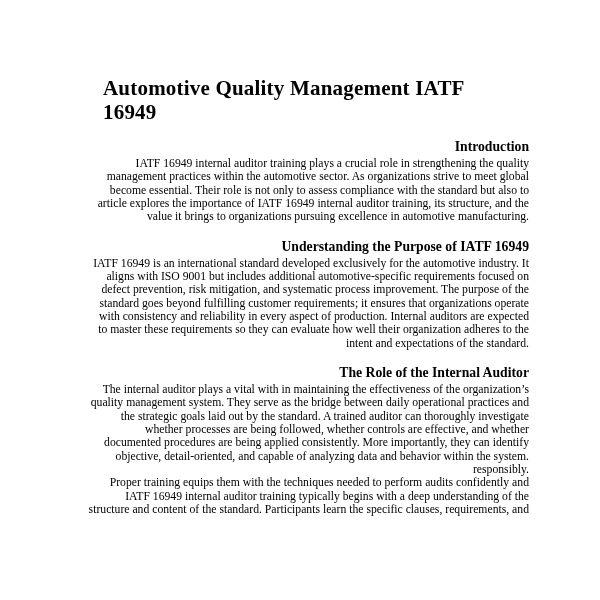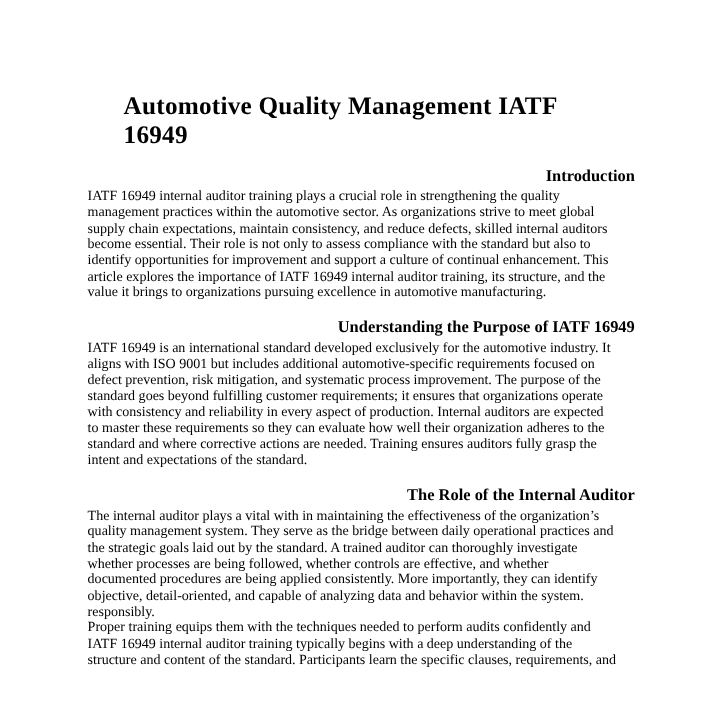--- a/index.html
+++ b/index.html
@@ -24,56 +24,53 @@
   }
   .title-line { display: block; white-space: nowrap; }
   .section-heading {
     margin: 15px 0 3px 0;
     font-size: 13.7px;
     line-height: 15px;
     font-weight: bold;
     white-space: nowrap;
     text-align: right;
   }
-  .para { margin: 0; }
+  .para { margin: 0; text-align: right; }
   .line {
     font-size: 11.7px;
     line-height: 13.33px;
     white-space: nowrap;
   }
 </style>
 </head>
 <body>
 
 <div class="page">
   <div class="doc">
     <h1 class="title">
       <span class="title-line">Automotive Quality Management IATF</span>
       <span class="title-line">16949</span>
     </h1>
     <div id="sections">
         <h2 class="section-heading">Introduction</h2>
         <div class="para">
           <div class="line">IATF 16949 internal auditor training plays a crucial role in strengthening the quality</div>
           <div class="line">management practices within the automotive sector. As organizations strive to meet global</div>
-          <div class="line">supply chain expectations, maintain consistency, and reduce defects, skilled internal auditors</div>
           <div class="line">become essential. Their role is not only to assess compliance with the standard but also to</div>
-          <div class="line">identify opportunities for improvement and support a culture of continual enhancement. This</div>
           <div class="line">article explores the importance of IATF 16949 internal auditor training, its structure, and the</div>
           <div class="line">value it brings to organizations pursuing excellence in automotive manufacturing.</div>
         </div>
         <h2 class="section-heading">Understanding the Purpose of IATF 16949</h2>
         <div class="para">
           <div class="line">IATF 16949 is an international standard developed exclusively for the automotive industry. It</div>
           <div class="line">aligns with ISO 9001 but includes additional automotive-specific requirements focused on</div>
           <div class="line">defect prevention, risk mitigation, and systematic process improvement. The purpose of the</div>
           <div class="line">standard goes beyond fulfilling customer requirements; it ensures that organizations operate</div>
           <div class="line">with consistency and reliability in every aspect of production. Internal auditors are expected</div>
           <div class="line">to master these requirements so they can evaluate how well their organization adheres to the</div>
-          <div class="line">standard and where corrective actions are needed. Training ensures auditors fully grasp the</div>
           <div class="line">intent and expectations of the standard.</div>
         </div>
         <h2 class="section-heading">The Role of the Internal Auditor</h2>
         <div class="para">
           <div class="line">The internal auditor plays a vital with in maintaining the effectiveness of the organization’s</div>
           <div class="line">quality management system. They serve as the bridge between daily operational practices and</div>
           <div class="line">the strategic goals laid out by the standard. A trained auditor can thoroughly investigate</div>
           <div class="line">whether processes are being followed, whether controls are effective, and whether</div>
           <div class="line">documented procedures are being applied consistently. More importantly, they can identify</div>
           <div class="line">objective, detail-oriented, and capable of analyzing data and behavior within the system.</div>

